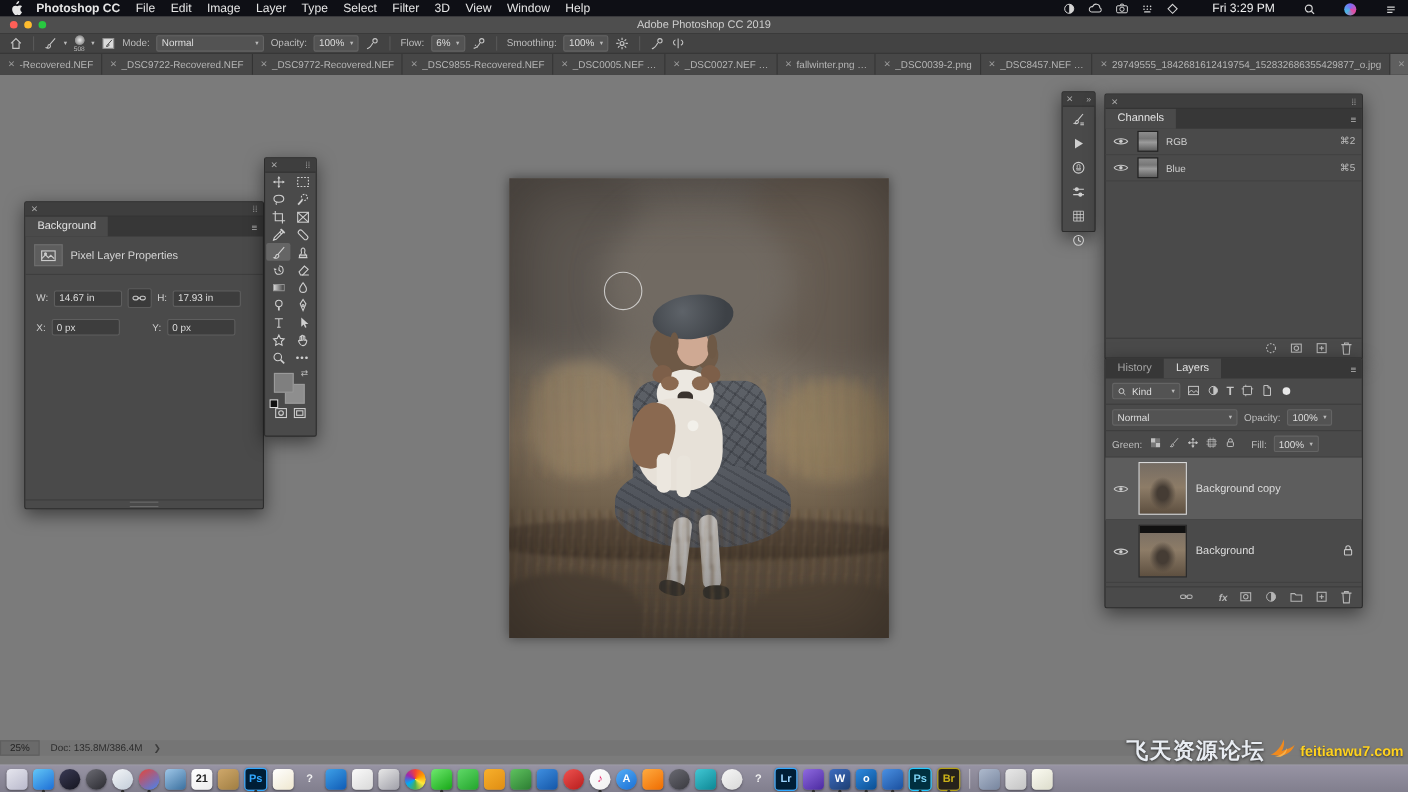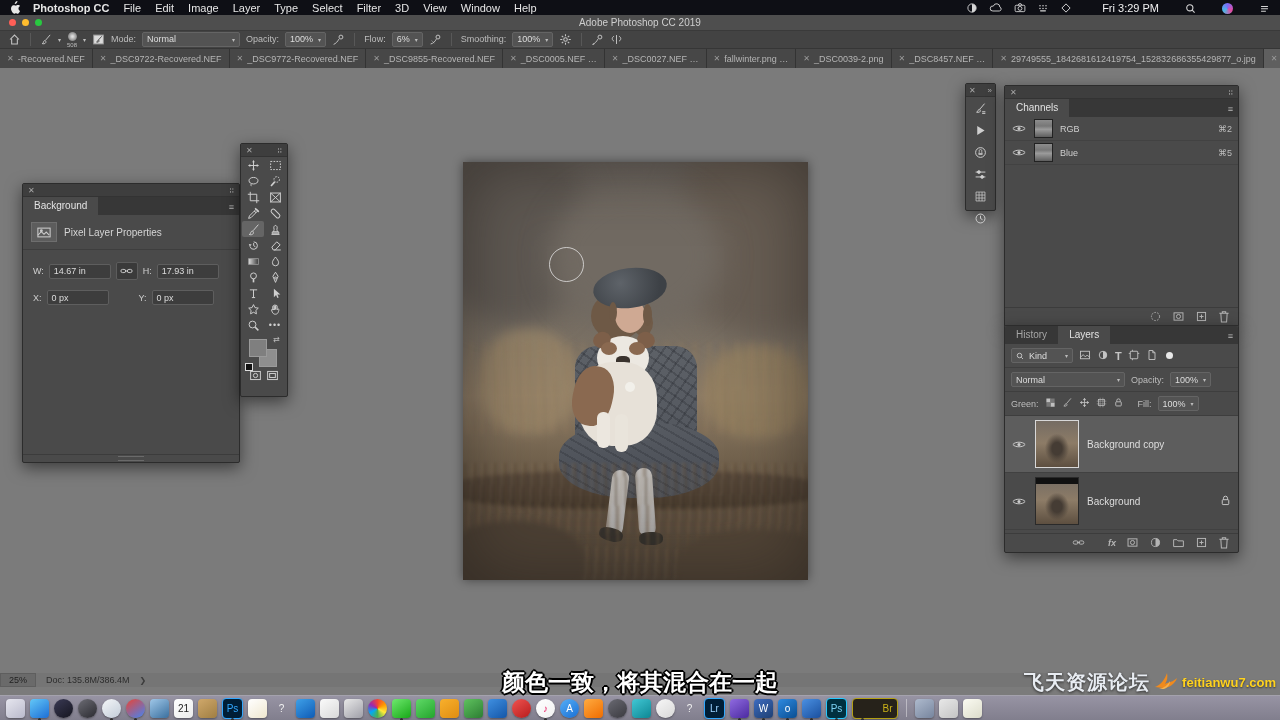--- a/index.html
+++ b/index.html
@@ -109,21 +109,21 @@
   .icostrip{display:flex;flex-direction:column;align-items:center;gap:7px;padding:5px 0;}
   
   .subtitle{left:0;right:0;top:667px;text-align:center;font-size:23px;font-weight:bold;color:#fff;z-index:55;
     text-shadow:-2px 0 #000,2px 0 #000,0 -2px #000,0 2px #000,-1px -1px #000,1px 1px #000,1px -1px #000,-1px 1px #000;}
   
   .dock{left:0;bottom:0;width:1280px;height:25px;
         background:linear-gradient(180deg,rgba(168,162,188,.62),rgba(132,128,152,.62));
         border-top:1px solid rgba(255,255,255,.28);display:flex;align-items:center;gap:5px;
         padding:0 6px;z-index:50;box-sizing:border-box;}
   .dicon{width:19px;height:19px;border-radius:4px;position:relative;flex:0 0 auto;display:flex;
-         align-items:center;justify-content:center;font-size:10px;font-weight:normal;
+         align-items:center;justify-content:center;font-size:10px;font-weight:bold;
          box-shadow:0 1px 2px rgba(0,0,0,.35);}
   .dicon.circle{border-radius:50%;}
   .dicon.running::after{content:"";position:absolute;left:8px;bottom:-3px;width:3px;height:3px;border-radius:50%;background:#2e2e2e;}
   .dock-sep{width:1px;height:18px;background:rgba(255,255,255,.4);margin:0 3px;flex:0 0 auto;}
   
   .wm{right:4px;bottom:24px;display:flex;align-items:center;gap:3px;z-index:60;}
   .wm-cn{color:#e8ecf2;font-size:20px;font-weight:bold;letter-spacing:1px;
          text-shadow:0 1px 3px rgba(0,0,0,.65),0 0 1px #555;}
   .wm-en{color:#ffd21e;font-size:13px;font-weight:bold;text-shadow:0 1px 2px rgba(0,0,0,.6);}
 </style>
@@ -787,21 +787,20 @@
           </svg></span>
       </div>
   </div>
 
   <div class="abs statusbar">
     <span class="zoombox">25%</span>
     <span>Doc: 135.8M/386.4M</span>
     <span style="color:#3c3c3c;font-size:8px;">❯</span>
   </div>
 
-  <div class="abs subtitle">颜色一致，将其混合在一起</div>
 
   <div class="abs dock" id="dock">
       <span class="dicon" style="background: linear-gradient(145deg, rgb(230, 230, 238), rgb(185, 185, 204));"></span>
       <span class="dicon running" style="background: linear-gradient(145deg, rgb(99, 199, 247), rgb(28, 110, 214));"></span>
       <span class="dicon circle" style="background: linear-gradient(145deg, rgb(58, 58, 85), rgb(21, 21, 31));"></span>
       <span class="dicon circle" style="background: linear-gradient(145deg, rgb(108, 108, 116), rgb(42, 42, 48));"></span>
       <span class="dicon circle running" style="background: linear-gradient(145deg, rgb(244, 246, 248), rgb(194, 204, 216));"></span>
       <span class="dicon circle running" style="background: linear-gradient(145deg, rgb(234, 67, 53), rgb(66, 133, 244));"></span>
       <span class="dicon" style="background: linear-gradient(145deg, rgb(159, 199, 232), rgb(58, 111, 158));"></span>
       <span class="dicon" style="background: linear-gradient(145deg, rgb(255, 255, 255), rgb(236, 236, 236)); color: rgb(34, 34, 34);">21</span>
@@ -825,21 +824,21 @@
       <span class="dicon circle" style="background: linear-gradient(145deg, rgb(106, 106, 114), rgb(57, 57, 63));"></span>
       <span class="dicon" style="background: linear-gradient(145deg, rgb(65, 199, 212), rgb(13, 135, 148));"></span>
       <span class="dicon circle" style="background: linear-gradient(145deg, rgb(247, 247, 247), rgb(216, 216, 216));"></span>
       <span class="dicon" style="box-shadow: none; background: linear-gradient(145deg, transparent, transparent); color: rgb(242, 242, 242);">?</span>
       <span class="dicon" style="background: linear-gradient(145deg, rgb(0, 30, 54), rgb(0, 30, 54)); border: 1px solid rgb(49, 168, 255); color: rgb(155, 212, 255);">Lr</span>
       <span class="dicon running" style="background: linear-gradient(145deg, rgb(143, 106, 224), rgb(75, 42, 160));"></span>
       <span class="dicon running" style="background: linear-gradient(145deg, rgb(61, 108, 192), rgb(30, 63, 115)); color: rgb(255, 255, 255);">W</span>
       <span class="dicon running" style="background: linear-gradient(145deg, rgb(46, 138, 224), rgb(10, 78, 146)); color: rgb(255, 255, 255);">o</span>
       <span class="dicon running" style="background: linear-gradient(145deg, rgb(74, 144, 226), rgb(26, 79, 158));"></span>
       <span class="dicon running" style="background: linear-gradient(145deg, rgb(0, 48, 63), rgb(0, 48, 63)); border: 1px solid rgb(38, 201, 255); color: rgb(123, 209, 242);">Ps</span>
-      <span class="dicon running" style="background: linear-gradient(145deg, rgb(38, 34, 26), rgb(38, 34, 26)); border: 1px solid rgb(179, 160, 20); color: rgb(201, 176, 24); padding-left: 25px;">Br</span>
+      <span class="dicon running" style="background: linear-gradient(145deg, rgb(38, 34, 26), rgb(38, 34, 26)); border: 1px solid rgb(179, 160, 20); color: rgb(201, 176, 24);">Br</span>
       <span class="dock-sep"></span>
       <span class="dicon" style="background: linear-gradient(145deg, rgb(174, 186, 205), rgb(119, 133, 158));"></span>
       <span class="dicon" style="background: linear-gradient(145deg, rgb(232, 232, 232), rgb(196, 196, 196));"></span>
       <span class="dicon" style="background: linear-gradient(145deg, rgb(251, 251, 242), rgb(220, 220, 203));"></span>
     </div>
 
   <div class="abs wm">
     <span class="wm-cn">飞天资源论坛</span>
     <span>
       <svg width="26" height="20" viewBox="0 0 26 20">

